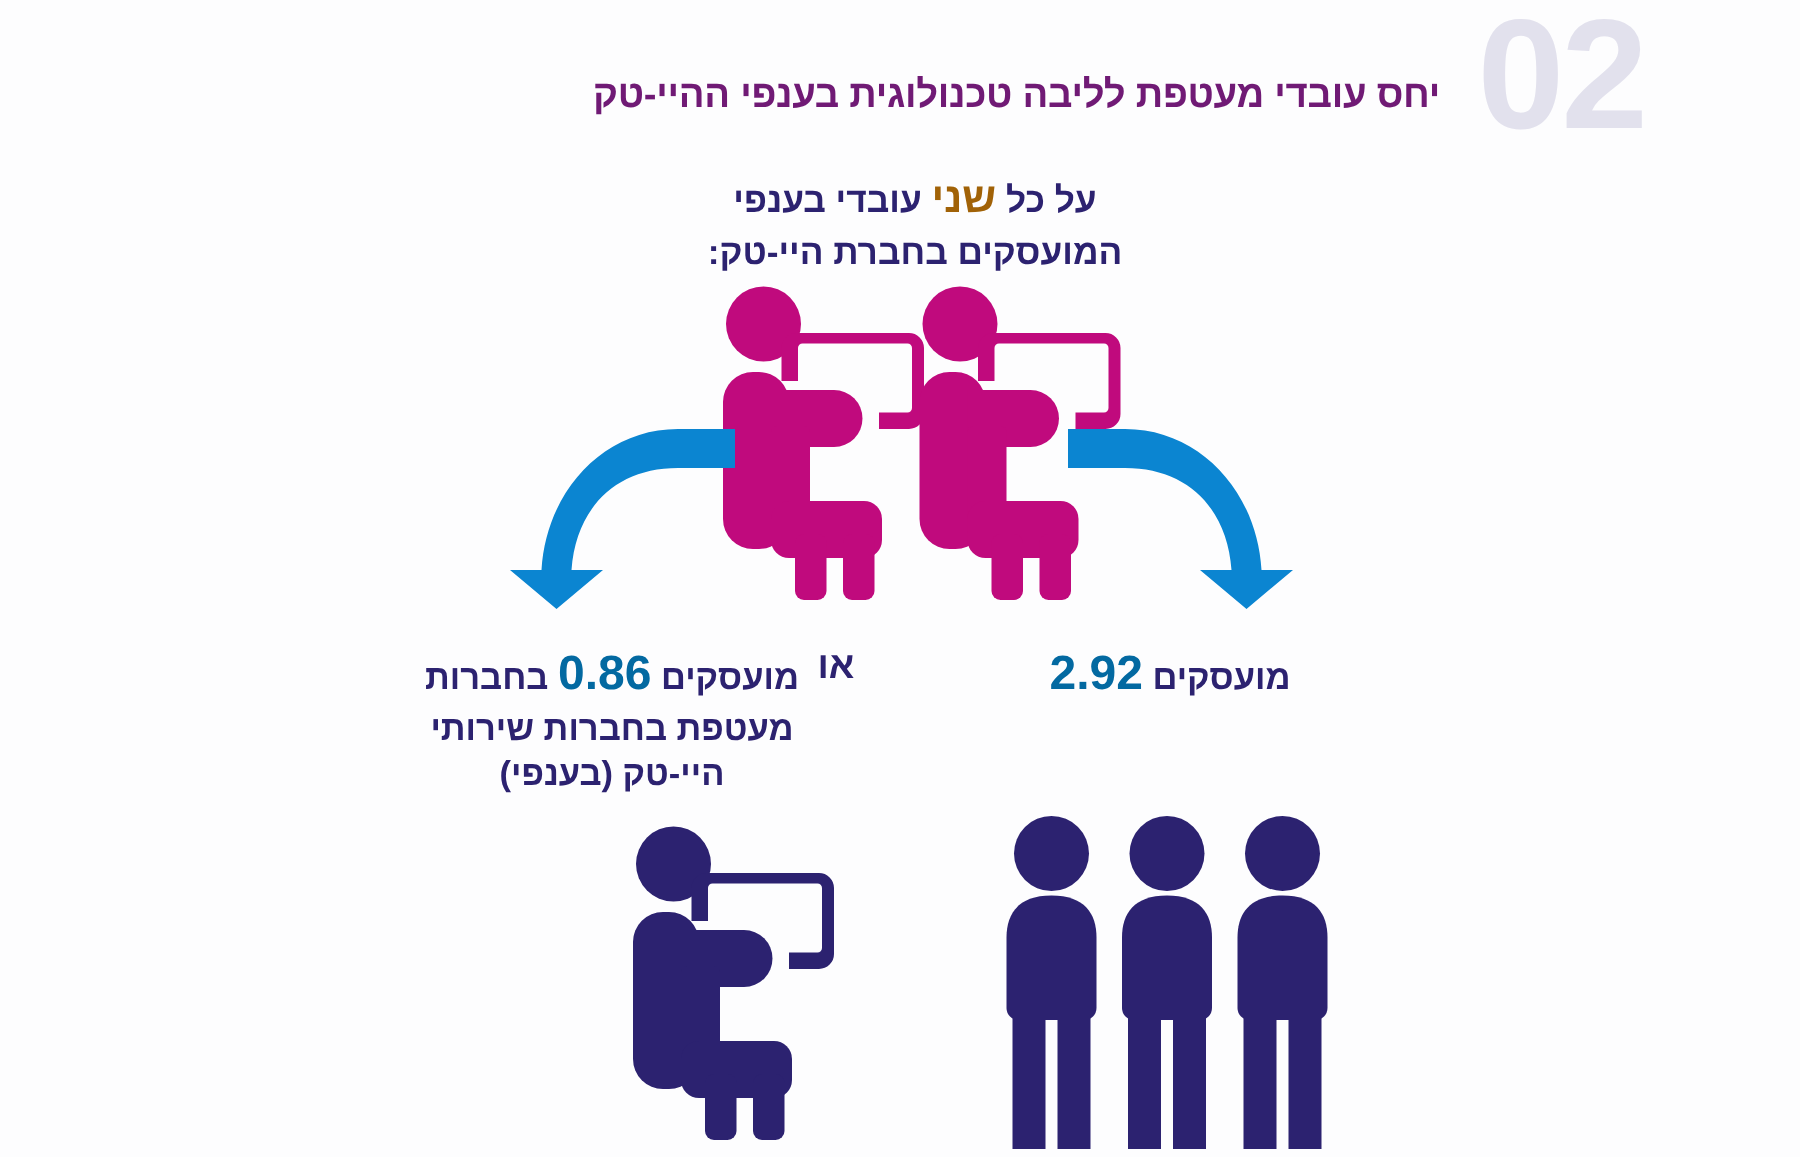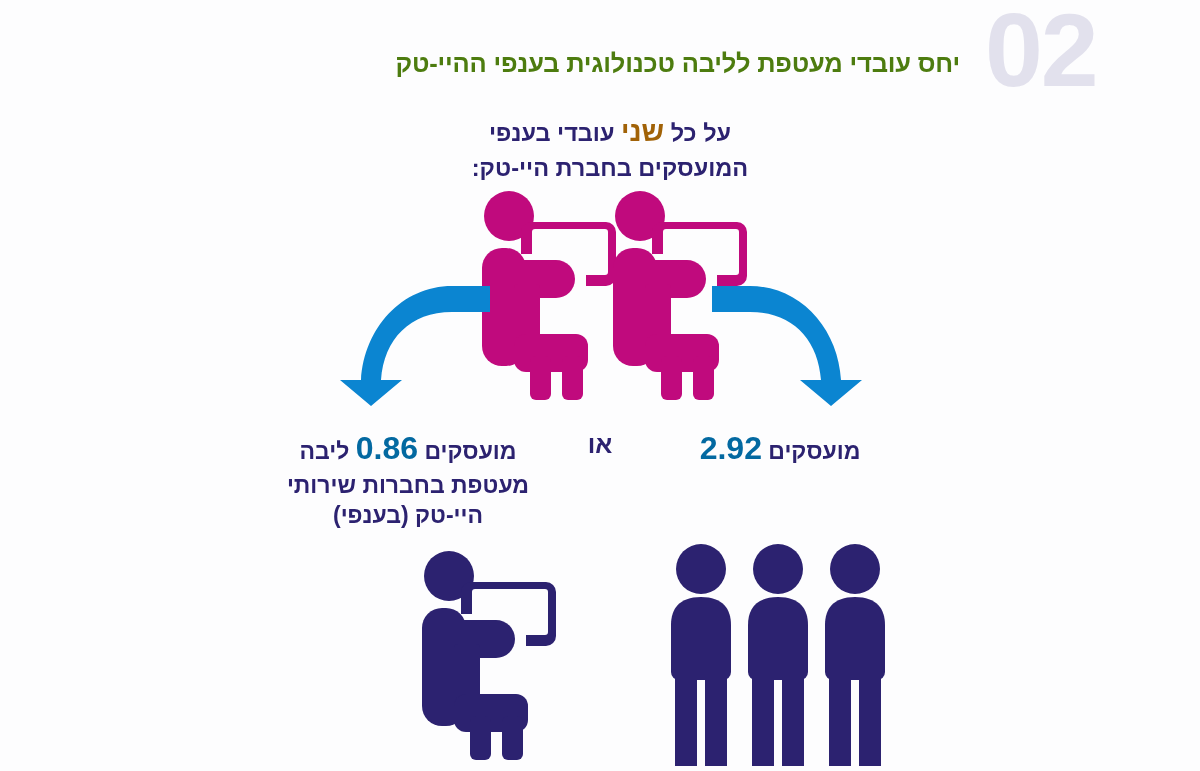--- a/index.html
+++ b/index.html
@@ -30,21 +30,21 @@
 
   
   .headline{
     position:absolute;
     top:48px;right:240px;
     width:740px;
     text-align:right;
     direction:rtl;
     font-size:25.5px;
     font-weight:700;
-    color:#4d7c0f;
+    color:#701a75;
     letter-spacing:-0.2px;
     line-height:1.25;
   }
 
   
   .subhead{
     position:absolute;
     top:112px;right:425px;
     width:330px;
     text-align:center;
@@ -84,21 +84,21 @@
   }
   .stat-right{
     top:427px;right:270px;
     width:300px;
     text-align:center;
     font-size:23px;
   }
   .or-word{
     position:absolute;
     top:430px;left:545px;width:110px;
-    text-align:center;
+    text-align:left;
     direction:rtl;
     font-size:25px;
     font-weight:700;
     color:#2c2270;
   }
 
   
   .bottom-left-fig{position:absolute;top:548px;left:408px;width:160px;height:212px;}
   .bottom-right-figs{position:absolute;top:540px;left:664px;width:232px;height:226px;}
 
@@ -168,21 +168,21 @@
     <span>מועסקים</span>
     <span class="num">2.92</span><br>
     <br>
   </div>
 
   <div class="or-word">או</div>
 
   <div class="stat stat-left">
     <span>מועסקים</span>
     <span class="num">0.86</span>
-    <span>ליבה</span><br>
+    <span>בחברות</span><br>
     <span>מעטפת בחברות שירותי</span><br>
     <span>היי-טק (בענפי)</span>
   </div>
 
   <div class="bottom-left-fig">
     <svg width="160" height="212" viewBox="0 0 160 212">
       <g fill="#2c2270">
         <circle cx="41" cy="28" r="25"></circle>
         <rect x="14" y="60" width="44" height="118" rx="20"></rect>
         <path d="M46,72 h42 a19,19 0 0 1 0,38 h-42 z"></path>

